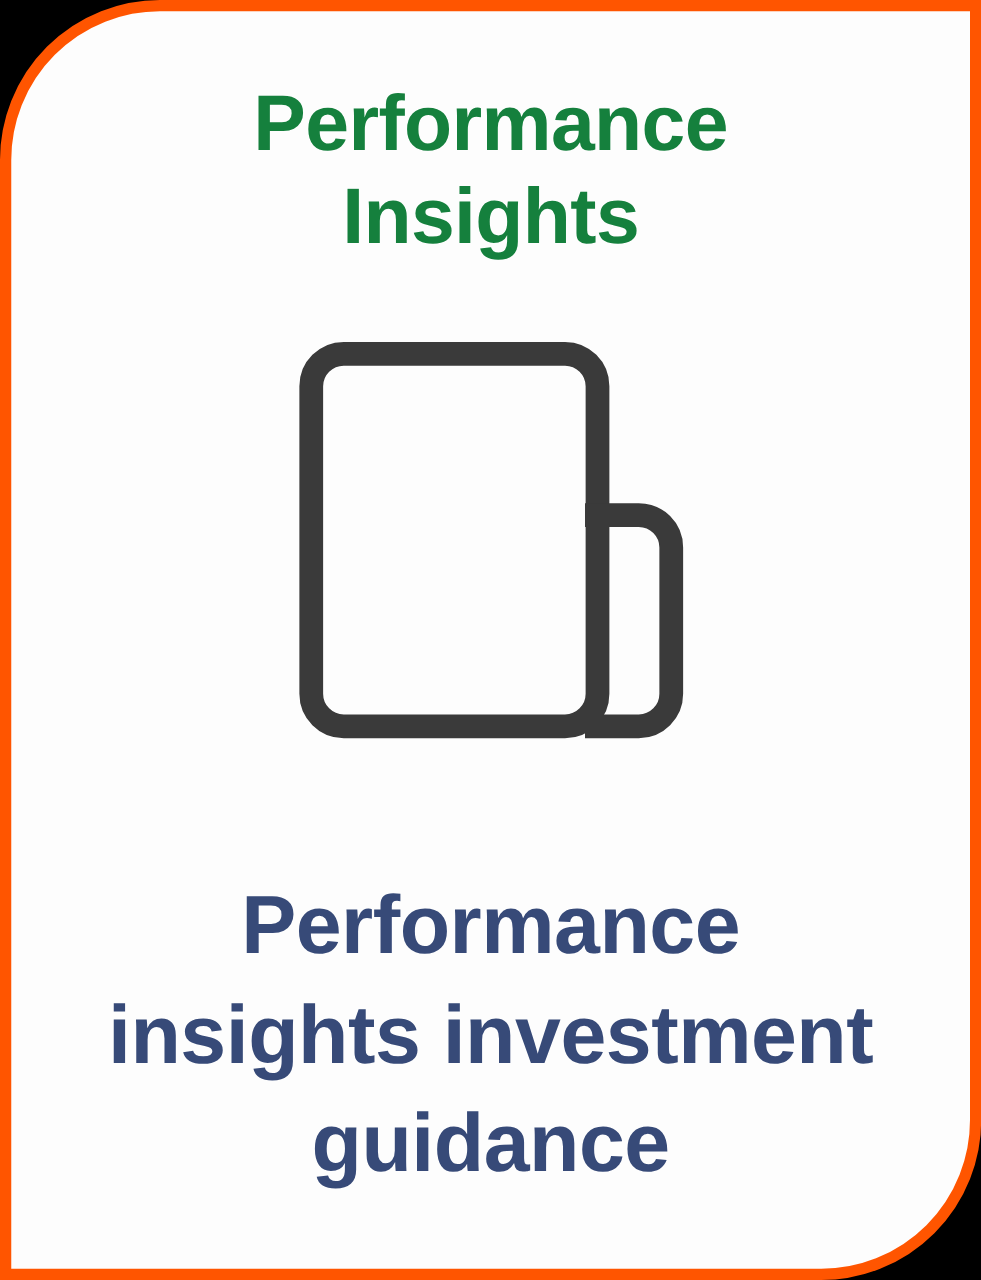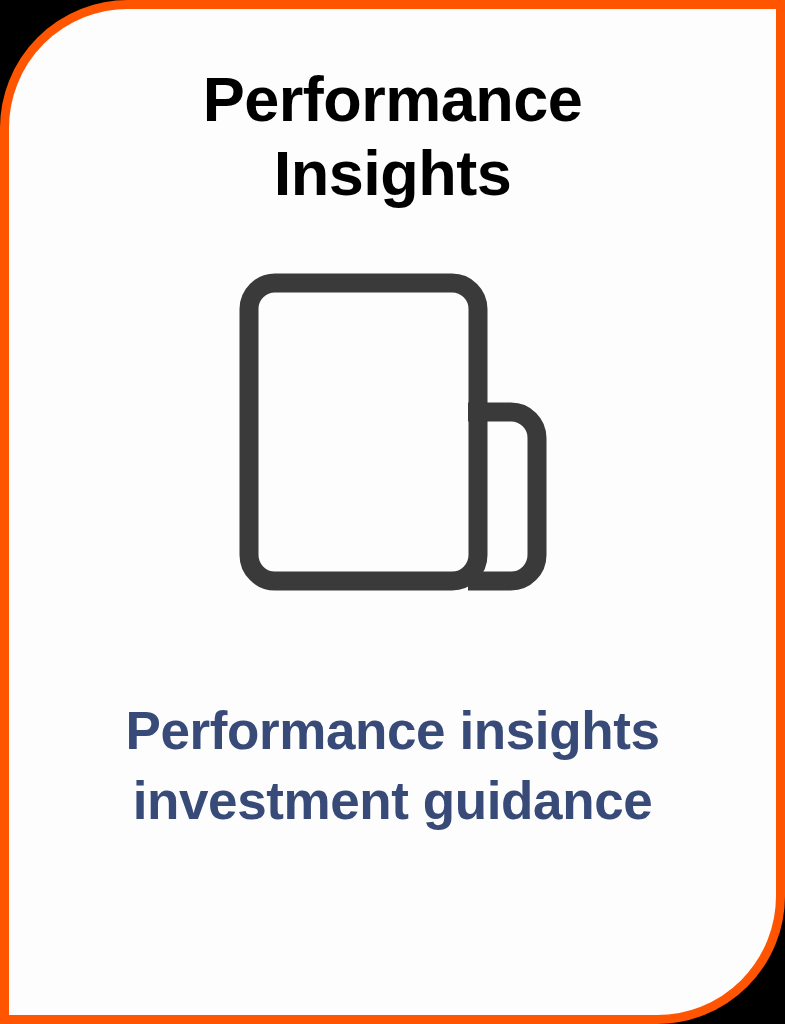--- a/index.html
+++ b/index.html
@@ -34,21 +34,21 @@
     align-items: center;
   }
 
   
   .card-title {
     margin: 0;
     padding: 0 70px;
     width: 100%;
     box-sizing: border-box;
     text-align: center;
-    color: #000000;
+    color: #15803d;
     font-size: 63px;
     font-weight: bold;
     line-height: 1.17;
     letter-spacing: -0.5px;
     margin-top: 54px;
   }
 
   
   .icon-wrap {
     margin-top: 62px;
@@ -66,21 +66,21 @@
 
   
   .card-caption {
     margin: 12px;
     margin-top: 104px;
     padding: 0 52px;
     width: 100%;
     box-sizing: border-box;
     text-align: center;
     color: #374a78;
-    font-size: 53px;
+    font-size: 66px;
     font-weight: bold;
     line-height: 1.32;
     letter-spacing: -0.4px;
   }
 </style>
 </head>
 <body>
 
 <div class="card">
 

